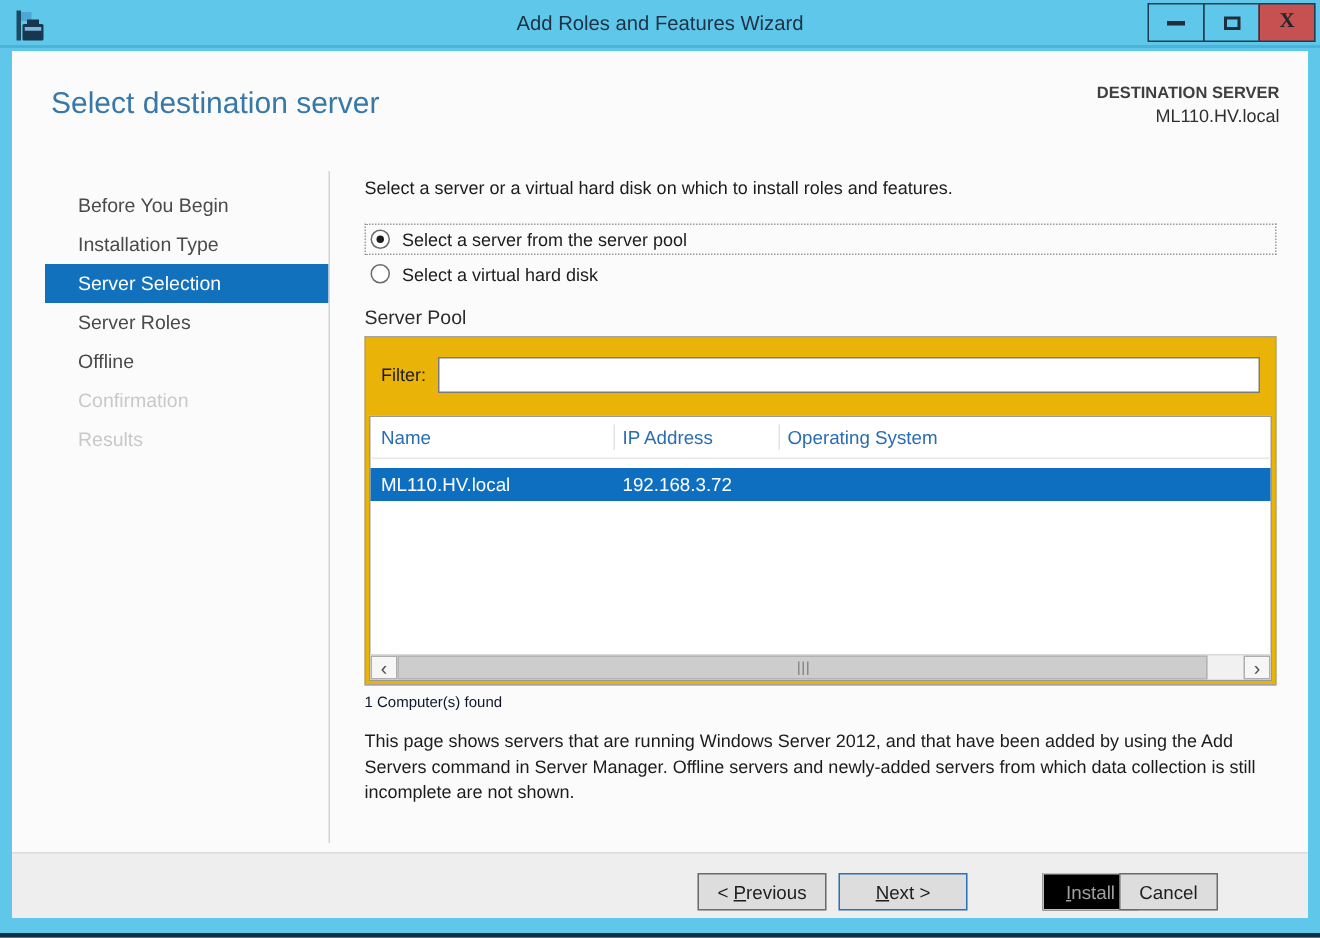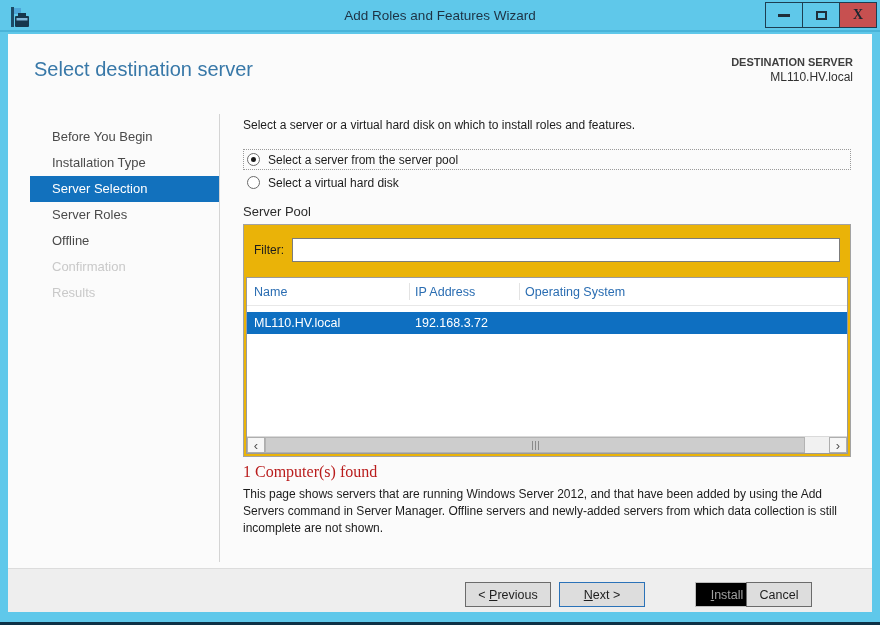--- a/index.html
+++ b/index.html
@@ -77,21 +77,21 @@
   .sb-arrow { position:absolute; top:0; width:18px; height:16px;
     border:1px solid #aeaeae; background:#f6f6f6; display:flex;
     align-items:center; justify-content:center; font-size:13px; color:#4f4f4f; line-height:1; }
   .sb-left { left:0; } .sb-right { right:0; }
   .sb-thumb { position:absolute; left:18px; top:0; width:540px; height:16px;
     background:#cdcdcd; border:1px solid #b3b3b3; display:flex;
     align-items:center; justify-content:center; }
   .sb-grip { display:flex; }
   .sb-grip i { display:block; width:1px; height:9px; background:#8a8a8a; margin:0 1px; }
   
-  .count-text { position:absolute; left:235px; top:429px; font-size:16px; color:#b91c1c;font-family:Liberation Serif, serif; }
+  .count-text { position:absolute; left:235px; top:429px; font-size:10px; color:#0f172a; }
   .description { position:absolute; left:235px; top:452px; width:615px;
     font-size:12px; line-height:17px; color:#1c1c1c; }
   
   .footer { position:absolute; left:0; right:0; bottom:0; height:44px;
     background:#eeeeee; border-top:1px solid #dcdcdc; }
   .btn { position:absolute; top:13px; height:25px; background:#dddddd;
     border:1px solid #6b6b6b; font-family:inherit; font-size:12.5px; color:#1e1e1e;
     text-align:center; padding:0; }
   .btn-previous { left:457px; width:86px; }
   .btn-next { left:551px; width:86px; border-color:#2a72b8; }

